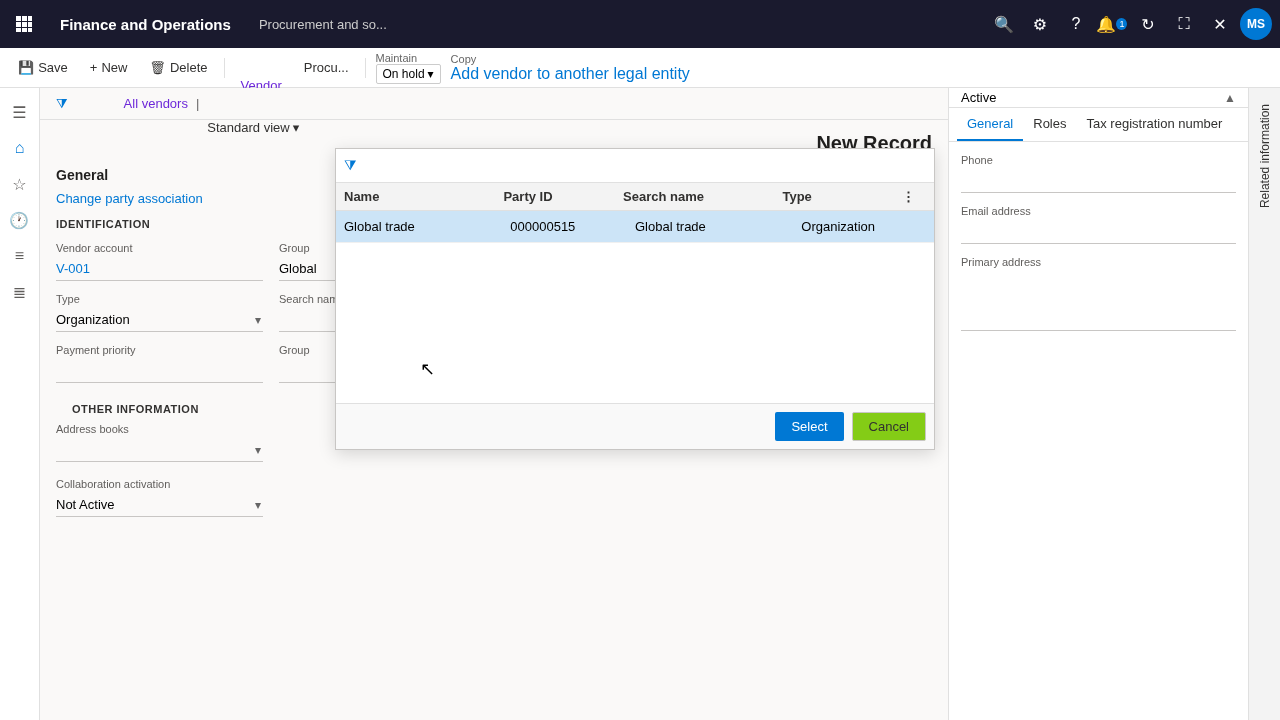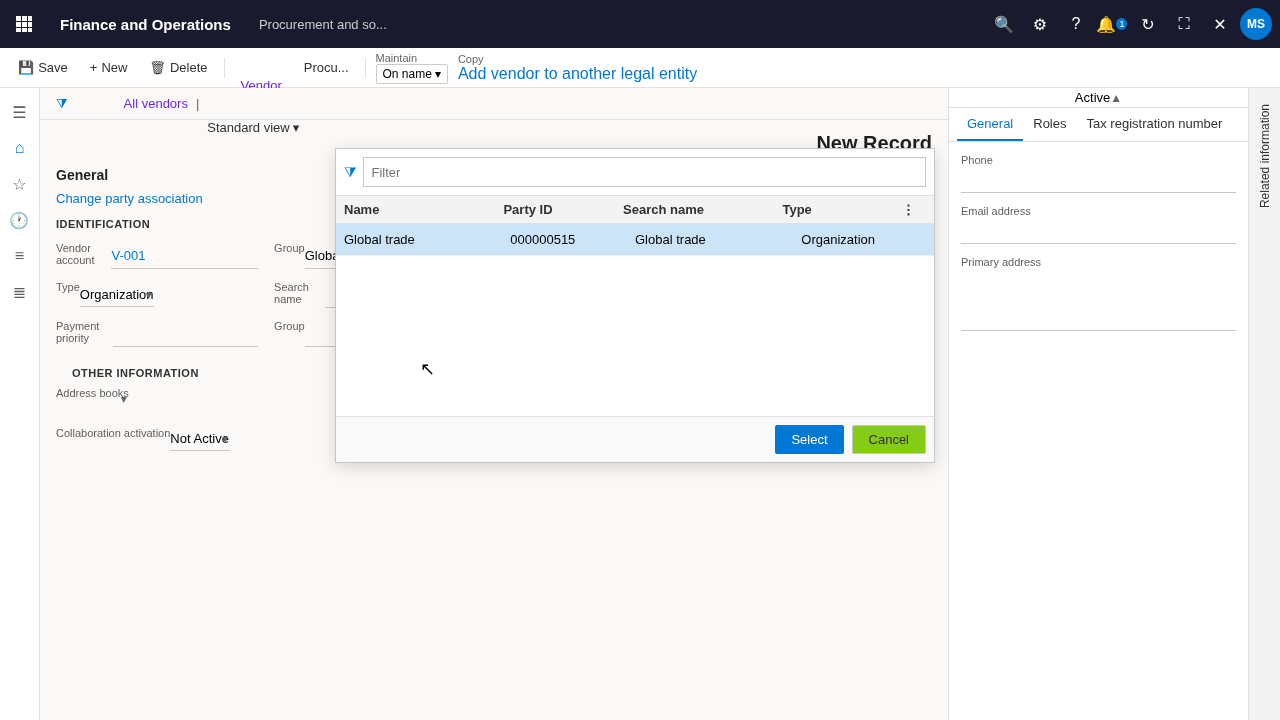--- a/index.html
+++ b/index.html
@@ -314,21 +314,21 @@
       border-radius: 2px;
     }
 
     
     .form-grid {
       padding: 8px 16px;
       display: grid;
       grid-template-columns: 1fr 1fr 1fr 1fr;
       gap: 12px 16px;
     }
-    .form-field { display: flex; flex-direction: row; }
+    .form-field { display: flex; flex-direction: column; }
     .form-label {
       font-size: 11px;
       color: #605e5c;
       margin-bottom: 3px;
     }
     .form-input {
       border: none;
       border-bottom: 1px solid #c8c6c4;
       background: transparent;
       padding: 4px 0;
@@ -387,21 +387,21 @@
       border: none; background: transparent;
       padding: 4px 0; font-size: 13px; flex: 1;
     }
     .req-star { color: red; margin-right: 4px; }
     .dropdown-arrow { color: #666; font-size: 12px; cursor: pointer; }
 
     
     .right-bottom-indicator {
       display: flex;
       align-items: center;
-      justify-content: center;
+      justify-content: space-between;
       padding: 2px 12px;
       cursor: pointer;
       border-bottom: 1px solid #e0e0e0;
     }
     .chevron-up { font-size: 12px; color: #666; }
   </style>
 </head>
 <body>
 
 <div class="top-bar">
@@ -453,21 +453,21 @@
     <span>Vendor</span>
   </button>
   <button class="toolbar-btn">
     <span>Procu...</span>
   </button>
   <div class="toolbar-separator"></div>
   <div style="display:flex;flex-direction:column;margin-left:4px;">
     <span class="action-group-label">Maintain</span>
     <div style="display:flex;gap:4px;align-items:center;">
       <div class="hold-dropdown">
-        <span>On name</span>
+        <span>On hold</span>
         <span>▾</span>
       </div>
     </div>
   </div>
   <div style="display:flex;flex-direction:column;margin-left:8px;">
     <span class="action-group-label">Copy</span>
     <div>
       <span class="add-vendor-text">Add vendor to another legal entity</span>
     </div>
   </div>
@@ -605,21 +605,20 @@
               <option>Active</option>
             </select>
           </div>
         </div>
       </div>
     </div>
 
     <div class="lookup-popup">
       <div class="lookup-filter-bar">
         <span class="lookup-filter-icon">⧩</span>
-        <input class="lookup-filter-input" type="text" placeholder="Filter" style="">
       </div>
       <div class="lookup-table-header">
         <div class="lookup-col-name">Name</div>
         <div class="lookup-col-partyid">Party ID</div>
         <div class="lookup-col-searchname">Search name</div>
         <div class="lookup-col-type">Type</div>
         <div class="lookup-col-actions">⋮</div>
       </div>
       <div class="lookup-row selected">
         <div class="lookup-col-name">Global trade</div>

